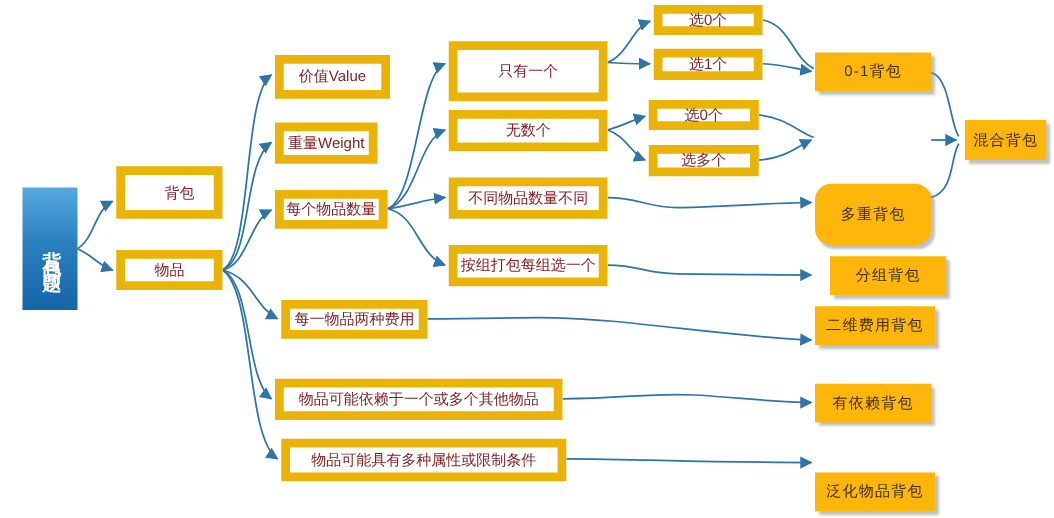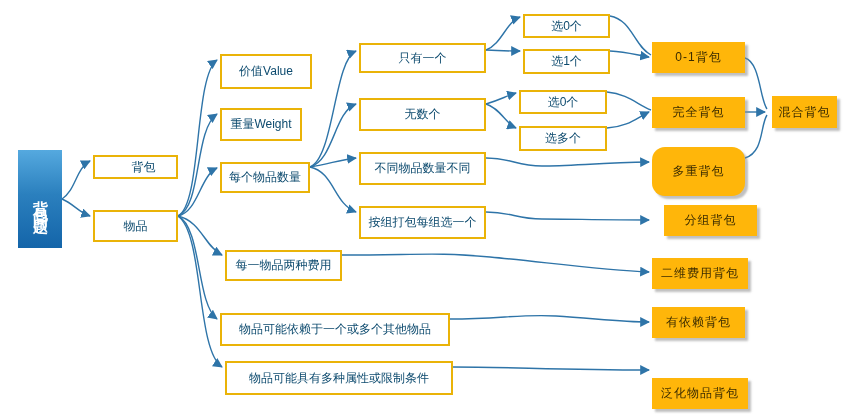--- a/index.html
+++ b/index.html
@@ -3,22 +3,22 @@
 <meta charset="utf-8">
 <style>
   html,body{margin:0;padding:0;background:#fff;}
   #canvas{
     position:relative;width:843px;height:414px;background:#ffffff;
     font-family:"Liberation Sans","DejaVu Sans",sans-serif;overflow:hidden;
   }
   .edges{position:absolute;left:0;top:0;width:843px;height:414px;}
   .box{
     position:absolute;box-sizing:border-box;background:#ffffff;
-    border:2px solid #eab308;display:flex;align-items:center;justify-content:center;
-    font-size:12px;color:#0c4a6e;white-space:nowrap;margin-top:10px;
+    border:7px solid #eab308;display:flex;align-items:center;justify-content:center;
+    font-size:12px;color:#7f1d1d;white-space:nowrap;
   }
   .result{
     position:absolute;box-sizing:border-box;background:#FFB60A;
     display:flex;align-items:center;justify-content:center;
     font-size:12px;color:#3A2B00;letter-spacing:1px;white-space:nowrap;
     box-shadow:3px 3px 2px rgba(140,140,140,.55);
   }
   .root{
     position:absolute;box-sizing:border-box;
     display:flex;align-items:center;justify-content:center;
@@ -72,42 +72,41 @@
       <path d="M453 367 C510 367 560 370 649 370" marker-end="url(#arr)"></path>
 
       <path d="M745 58 C760 62 760 100 767 109"></path>
       <path d="M745 112 L765 112" marker-end="url(#arr)"></path>
       <path d="M745 158 C764 152 760 126 767 115"></path>
     </g>
   </svg>
 
   <div class="root" style="left:18px;top:150px;width:44px;height:98px;">背包问题</div>
 
-  <div class="box" style="left:93px;top:145px;width:85px;height:24px;padding-left:16px;">背包</div>
+  <div class="box" style="left:93px;top:133px;width:85px;height:42px;padding-left:16px;">背包</div>
   <div class="box" style="left:93px;top:200px;width:85px;height:32px;">物品</div>
 
   <div class="box" style="left:220px;top:44px;width:92px;height:35px;">价值Value</div>
   <div class="box" style="left:220px;top:98px;width:82px;height:33px;">重量Weight</div>
   <div class="box" style="left:220px;top:152px;width:90px;height:31px;">每个物品数量</div>
   <div class="box" style="left:225px;top:240px;width:117px;height:31px;">每一物品两种费用</div>
   <div class="box" style="left:220px;top:303px;width:230px;height:33px;font-family:Liberation Serif, serif;">物品可能依赖于一个或多个其他物品</div>
   <div class="box" style="left:225px;top:351px;width:228px;height:34px;">物品可能具有多种属性或限制条件</div>
 
-  <div class="box" style="left:359px;top:33px;width:127px;height:30px;">只有一个</div>
+  <div class="box" style="left:359px;top:33px;width:127px;height:48px;">只有一个</div>
   <div class="box" style="left:359px;top:88px;width:127px;height:33px;">无数个</div>
   <div class="box" style="left:359px;top:142px;width:127px;height:33px;">不同物品数量不同</div>
   <div class="box" style="left:359px;top:196px;width:127px;height:33px;">按组打包每组选一个</div>
 
   <div class="box" style="left:523px;top:4px;width:87px;height:24px;">选0个</div>
   <div class="box" style="left:523px;top:39px;width:87px;height:25px;">选1个</div>
   <div class="box" style="left:519px;top:80px;width:88px;height:24px;">选0个</div>
   <div class="box" style="left:519px;top:116px;width:88px;height:25px;">选多个</div>
 
   <div class="result" style="left:652px;top:42px;width:93px;height:31px;">0-1背包</div>
-  <div class="result" style="left:652px;top:97px;width:93px;height:31px;">完全背包</div>
   <div class="result" style="left:652px;top:147px;width:93px;height:49px;border-radius:13px;">多重背包</div>
   <div class="result" style="left:652px;top:205px;width:93px;height:31px;margin-left:12px;">分组背包</div>
-  <div class="result" style="left:652px;top:258px;width:96px;height:31px;">二维费用背包</div>
+  <div class="result" style="left:652px;top:245px;width:96px;height:31px;">二维费用背包</div>
   <div class="result" style="left:652px;top:307px;width:93px;height:31px;">有依赖背包</div>
   <div class="result" style="left:652px;top:355px;width:96px;height:31px;margin-top:23px;">泛化物品背包</div>
   <div class="result" style="left:772px;top:96px;width:65px;height:32px;">混合背包</div>
 
 </div>
 
 </body></html>

